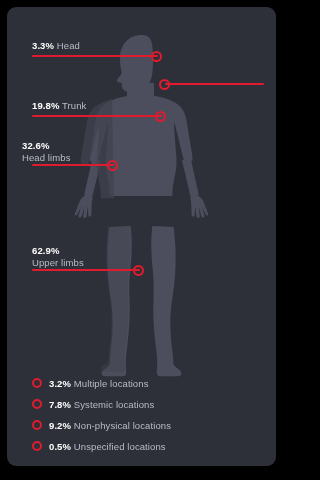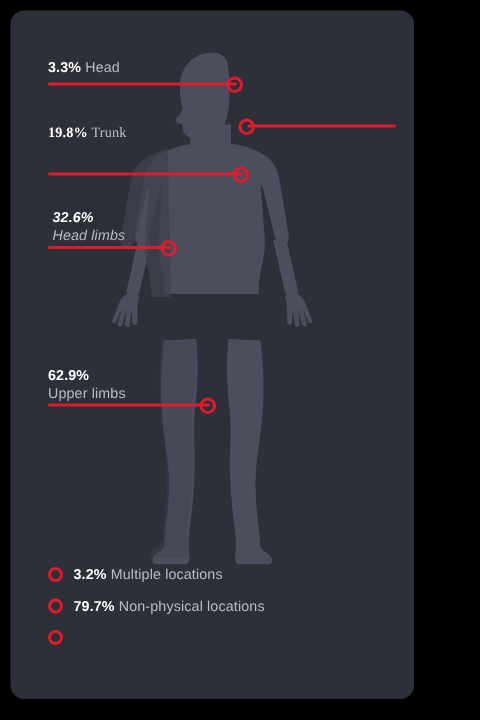--- a/index.html
+++ b/index.html
@@ -260,30 +260,30 @@
     <div class="callout-dot" style="left:144px; top:43.5px;"></div>
   </div>
 
   <div class="callout">
 
     <div class="callout-line" style="left:158px; top:76px; width:99px;"></div>
     <div class="callout-dot" style="left:152px; top:71.5px;"></div>
   </div>
 
   <div class="callout">
-    <div class="callout-text" style="left:25px; top:77px;font-family:Liberation Serif, serif;">
+    <div class="callout-text" style="left:25px; top:93px;">
       <span class="callout-pct">19.8%</span>
       <span>Trunk</span>
     </div>
     <div class="callout-line" style="left:25px; top:108px; width:130px;"></div>
     <div class="callout-dot" style="left:148px; top:103.5px;"></div>
   </div>
 
   <div class="callout">
-    <div class="callout-text" style="left:28px; top:133px;font-style:italic;">
+    <div class="callout-text" style="left:15px; top:133px;">
       <span class="callout-pct">32.6%</span><br>
       <span>Head limbs</span>
     </div>
     <div class="callout-line" style="left:25px; top:157px; width:82px;"></div>
     <div class="callout-dot" style="left:100px; top:152.5px;"></div>
   </div>
 
   <div class="callout">
     <div class="callout-text" style="left:25px; top:238px;">
       <span class="callout-pct">62.9%</span><br>
@@ -293,20 +293,25 @@
     <div class="callout-dot" style="left:126px; top:257.5px;"></div>
   </div>
 
   <div id="legend">
     <div class="legend-item">
       <span class="legend-dot"></span>
       <span class="legend-label"><span class="legend-pct">3.2%</span> <span>Multiple locations</span></span>
     </div>
     <div class="legend-item">
       <span class="legend-dot"></span>
-      <span class="legend-label"><span class="legend-pct">79.7%</span> <span>Non-physical locations</span></span>
+      <span class="legend-label"><span class="legend-pct">7.8%</span> <span>Systemic locations</span></span>
     </div>
     <div class="legend-item">
       <span class="legend-dot"></span>
+      <span class="legend-label"><span class="legend-pct">9.2%</span> <span>Non-physical locations</span></span>
+    </div>
+    <div class="legend-item">
+      <span class="legend-dot"></span>
+      <span class="legend-label"><span class="legend-pct">0.5%</span> <span>Unspecified locations</span></span>
     </div>
   </div>
 
 </div>
 
 </body></html>

